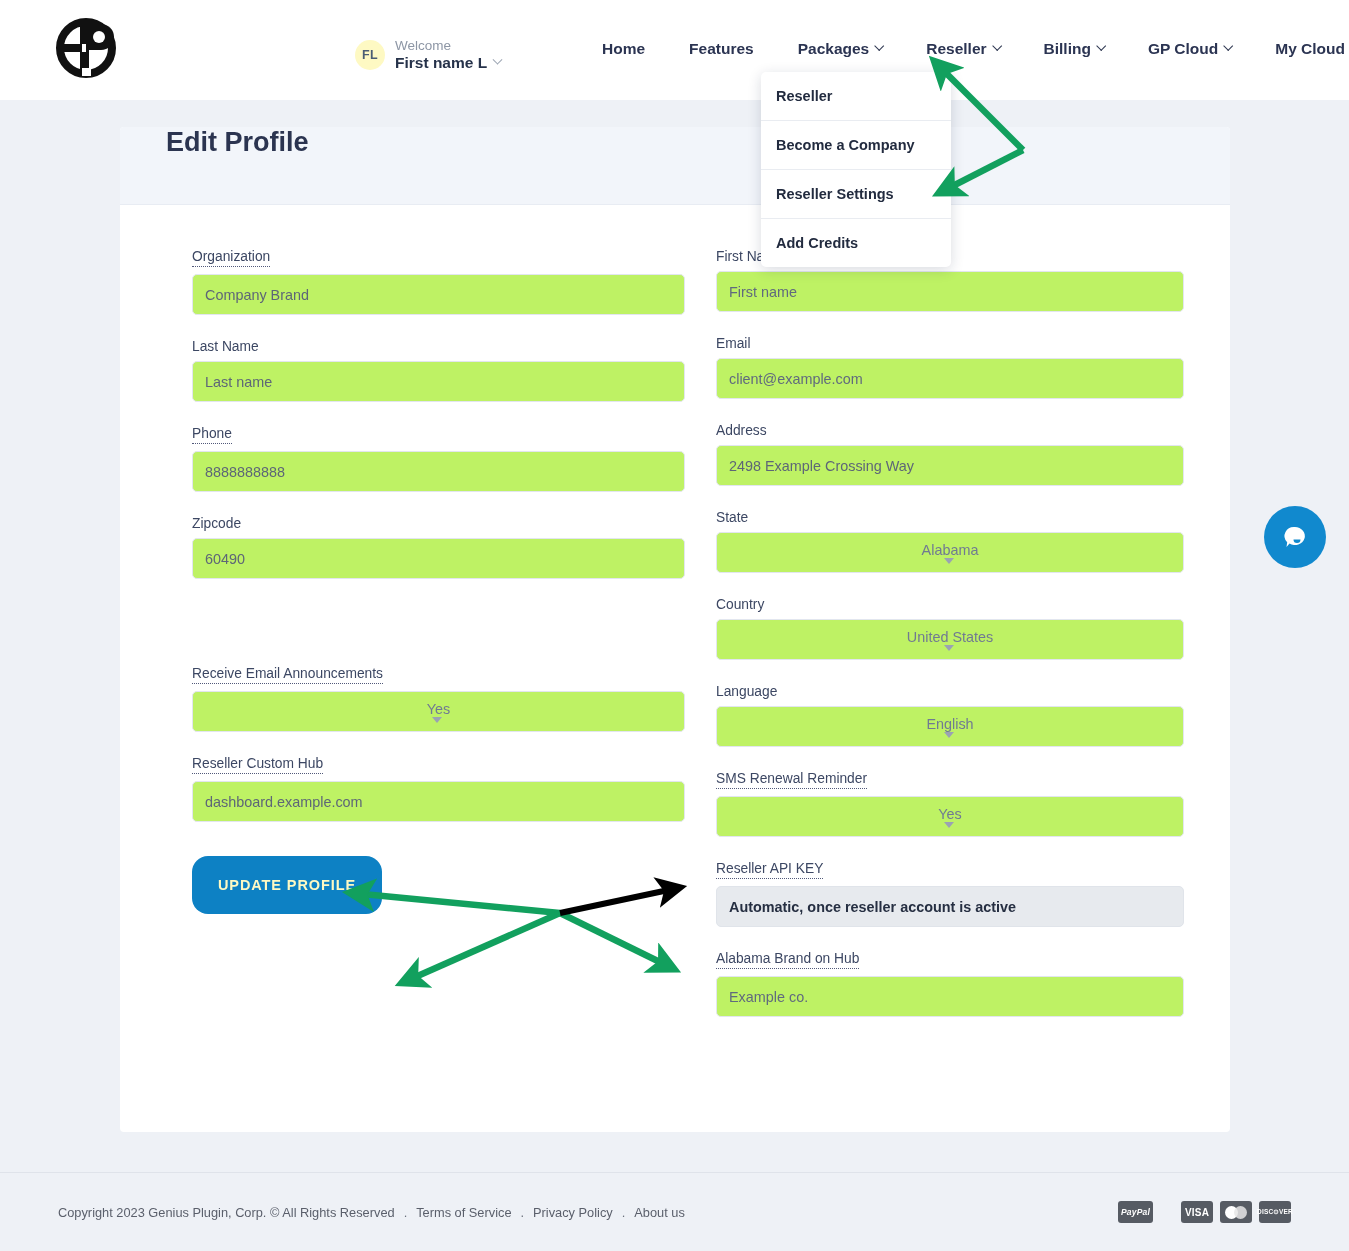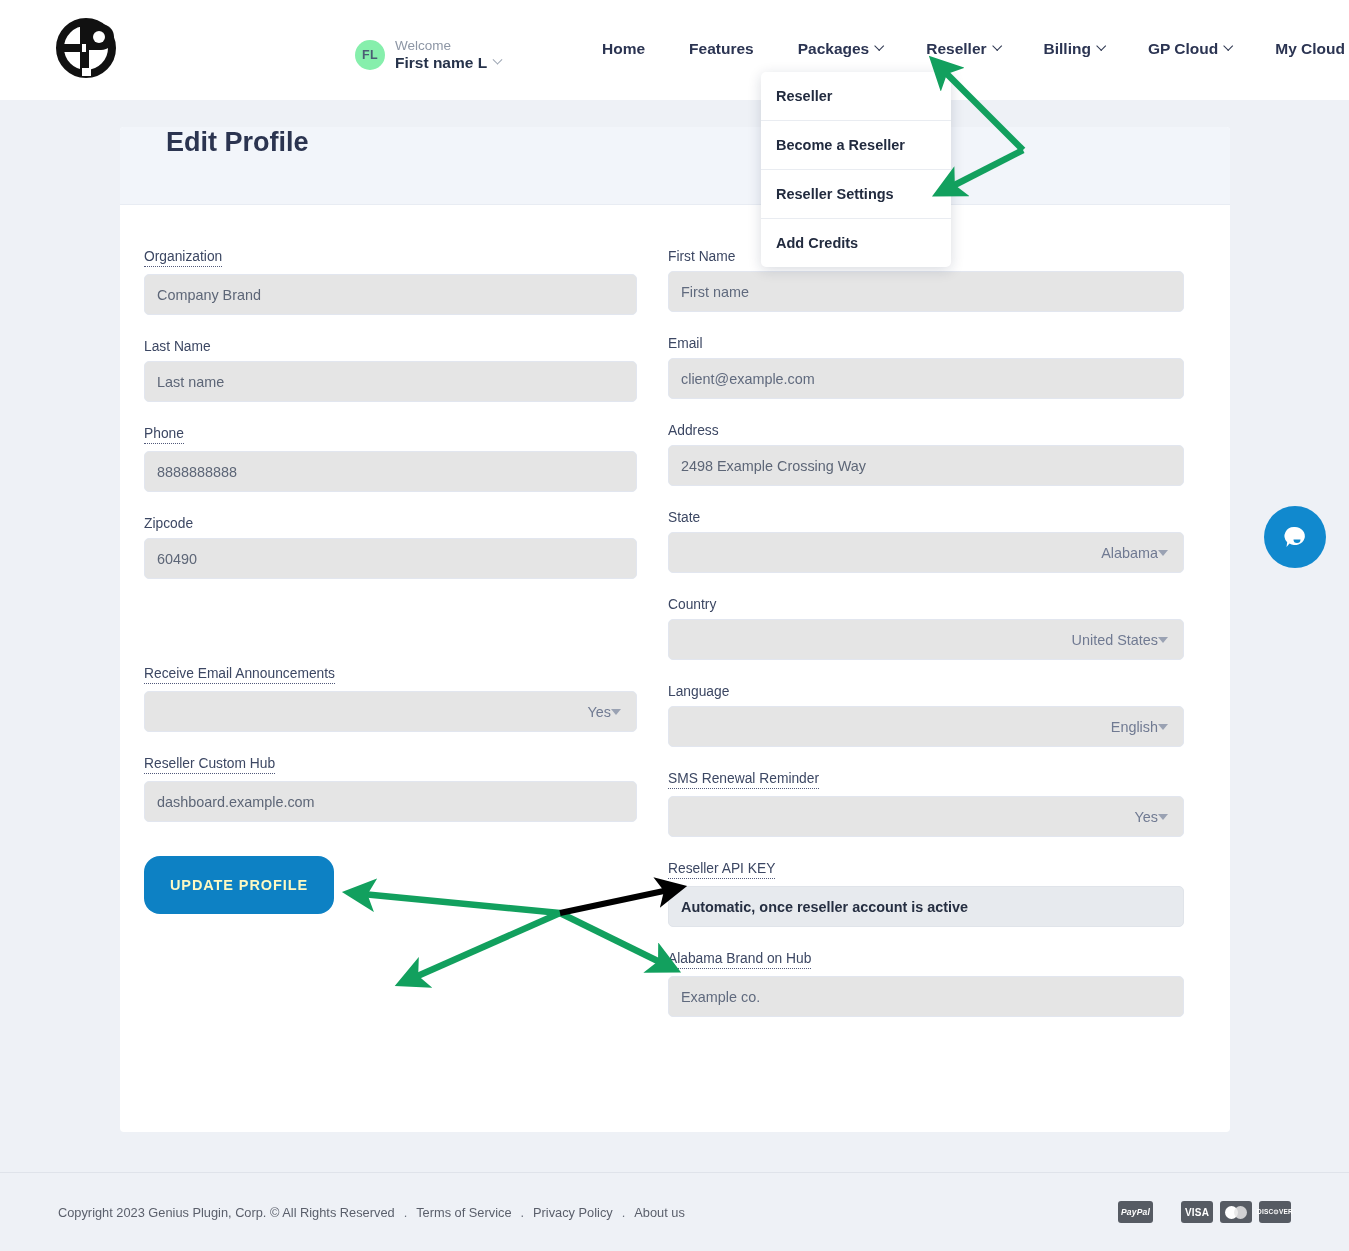--- a/index.html
+++ b/index.html
@@ -18,21 +18,21 @@
   }
   .logo-wrap { position: absolute; left: 52px; top: 12px; width: 72px; height: 72px; }
   .logo-wrap svg { display: block; }
 
   .welcome-block {
     position: absolute; left: 355px; top: 38px;
     display: flex; align-items: center; gap: 10px;
   }
   .avatar {
     width: 30px; height: 30px; border-radius: 50%;
-    background: #86efac; color: #4b5d74;
+    background: #fef9c3; color: #4b5d74;
     font-size: 12.5px; font-weight: 600;
     display: flex; align-items: center; justify-content: center;
     letter-spacing: .3px;
   }
   .welcome-text { line-height: 1.15; }
   .welcome-small { font-size: 13.5px; color: #8d96a5; }
   .welcome-name {
     font-size: 15.5px; font-weight: 700; color: #26324a;
     display: flex; align-items: center; gap: 7px;
   }
@@ -73,39 +73,39 @@
     background: #fff; border-radius: 4px;
   }
   .card-head {
     height: 78px; background: #f2f5fa; border-bottom: 1px solid #e8ecf3;
     display: flex; padding-left: 46px;
     border-radius: 4px 4px 0 0;
   }
   .card-title { font-size: 27px; font-weight: 700; color: #2b3450; }
 
   
-  .form { position: relative; padding: 42px 46px 0 24px; }
+  .form { position: relative; padding: 42px 46px 0 72px; }
   .grid { display: grid; grid-template-columns: 493px 1fr; column-gap: 31px; }
   .col { display: flex; flex-direction: column; }
 
   .field { margin-bottom: 22px; }
   .flabel {
     font-size: 13.8px; color: #3c4763; margin-bottom: 7px;
     display: inline-block;
   }
   .flabel.hint { border-bottom: 1.5px dotted #51597a; padding-bottom: 2px; }
 
   .input, .select, .static {
     width: 100%; height: 41px; border: 1px solid #e2e6ef; border-radius: 5px;
-    background: #e5e5e5; font-size: 14.4px; color: #606a7e;
+    background: #bef264; font-size: 14.4px; color: #606a7e;
     padding: 0 12px; display: flex; align-items: center;
     font-family: "Liberation Sans", sans-serif;
   }
   .input.filled, .static { color: #5d6677; }
-  .select { justify-content: flex-end; color: #707a92; }
+  .select { justify-content: center; color: #707a92; flex-direction: column; }
   .sel-arrow {
     width: 0; height: 0;
     border-left: 5px solid transparent; border-right: 5px solid transparent;
     border-top: 6px solid #9aa2b3; margin-right: 3px;
   }
   .static.readonly {
     background: #e7eaee; border-color: #e0e4ea;
     font-weight: 700; color: #262f42; font-size: 14.4px;
   }
   .selected-text {
@@ -213,21 +213,21 @@
         <span class="caret dark"></span>
       </div>
       <div class="navitem">
         <span>My Cloud</span>
       </div>
     </div>
   </div>
 
   <div class="dropdown">
     <div class="dd-item">Reseller</div>
-    <div class="dd-item">Become a Reseller</div>
+    <div class="dd-item">Become a Company</div>
     <div class="dd-item">Reseller Settings</div>
     <div class="dd-item">Add Credits</div>
   </div>
 
   <div class="card">
     <div class="card-head">
       <div class="card-title">Edit Profile</div>
     </div>
 
     <div class="form">

